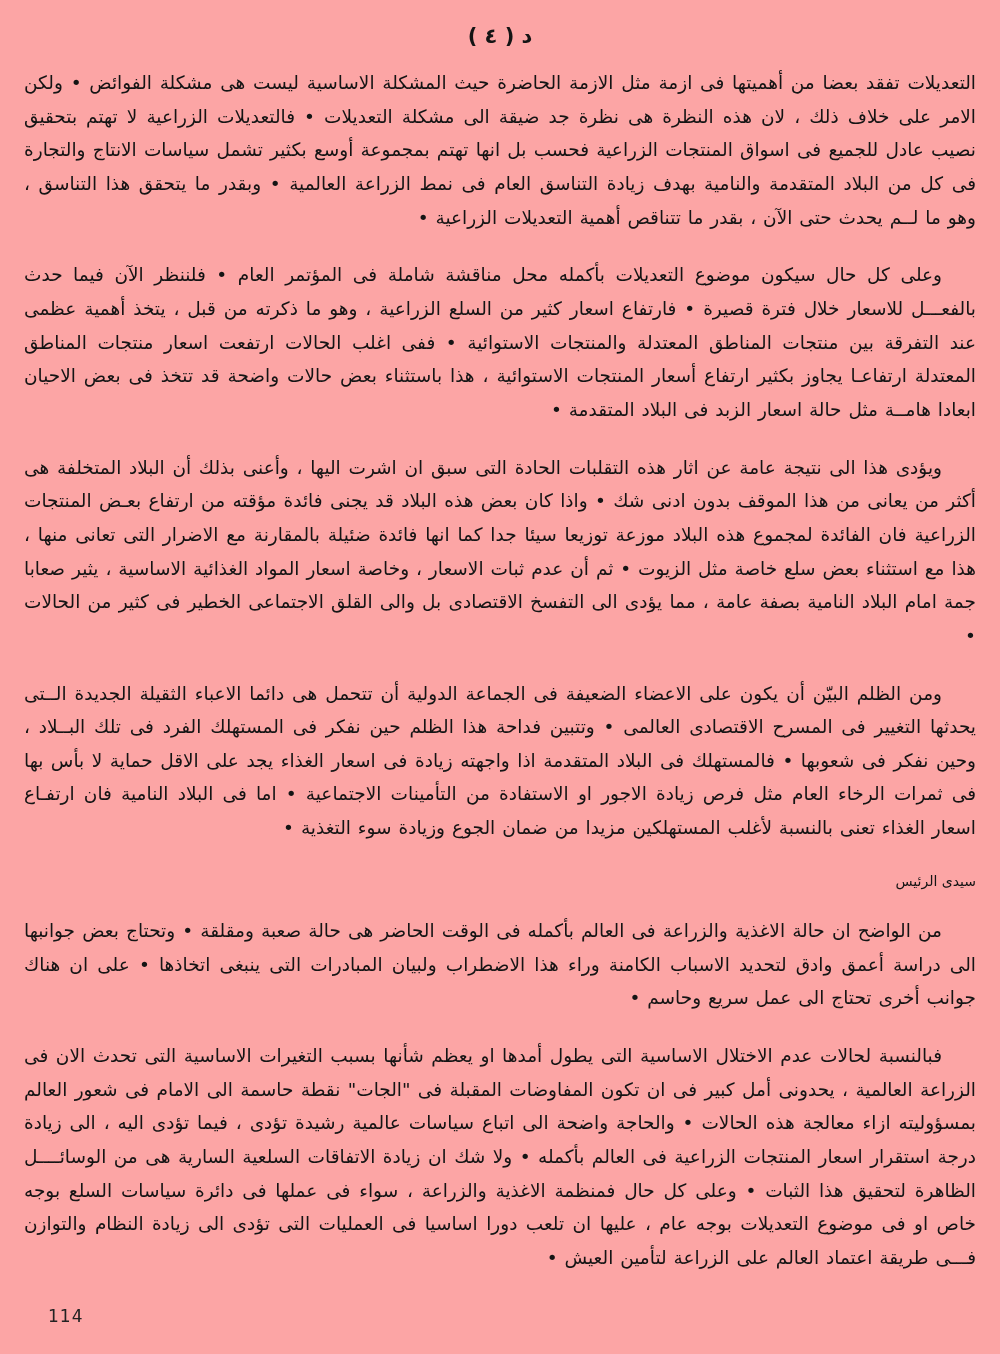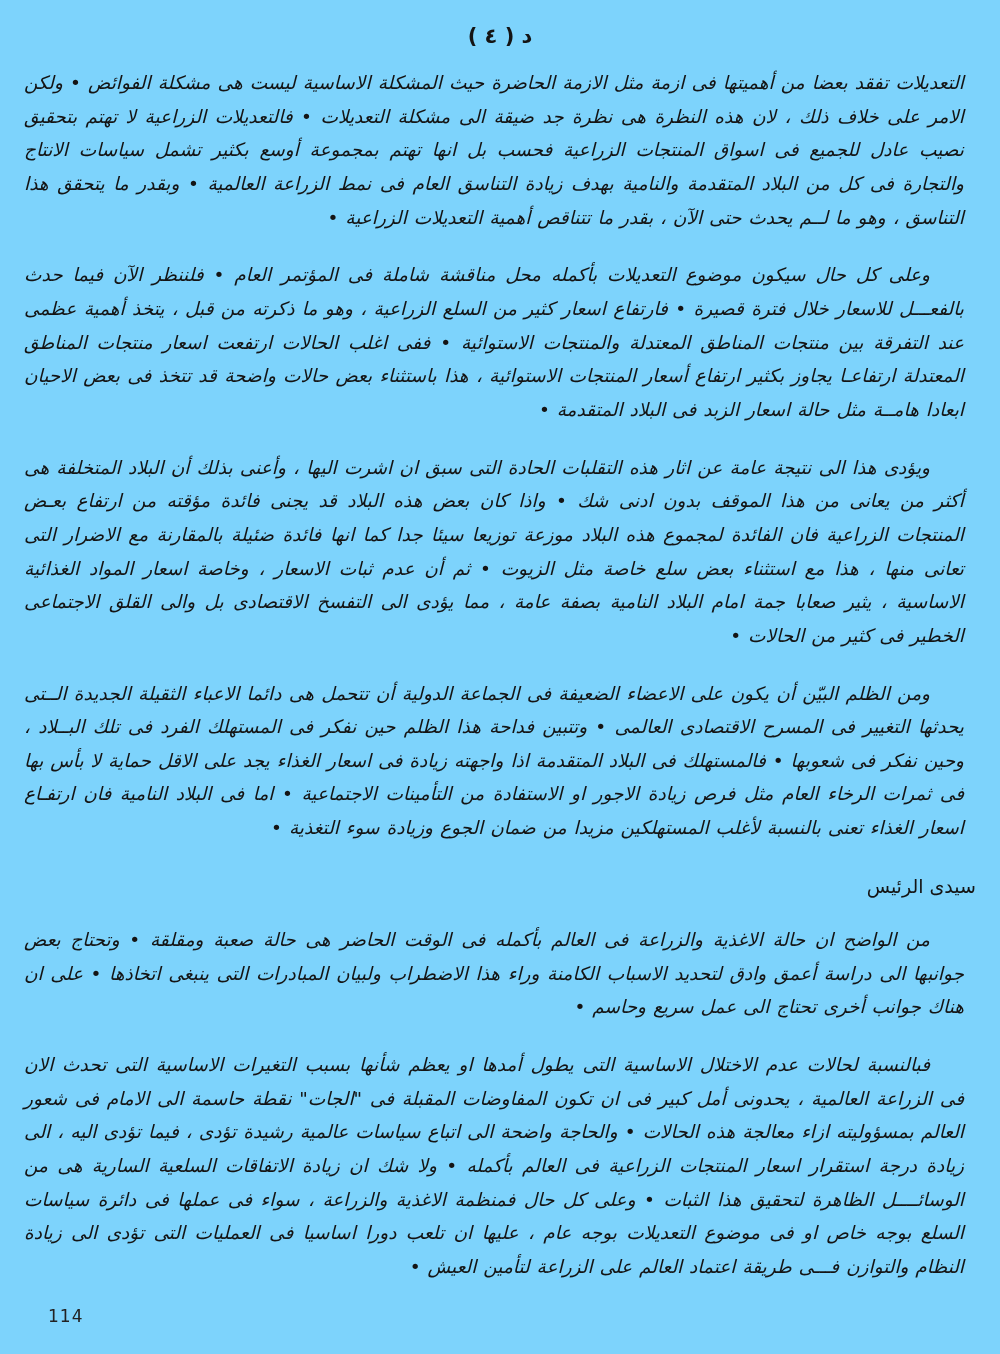--- a/index.html
+++ b/index.html
@@ -5,21 +5,21 @@
   html, body {
     margin: 0;
     padding: 0;
     background: #e8e8e8;
   }
   .page {
     position: relative;
     width: 1000px;
     height: 1354px;
     margin: 0 auto;
-    background: #7dd3fc;
+    background: #fca5a5;
     box-sizing: border-box;
     padding: 20px 24px 0 24px;
     direction: rtl;
     font-family: "DejaVu Sans", sans-serif;
     color: #141414;
     overflow: hidden;
   }
   .page-header {
     text-align: center;
     font-size: 21px;
@@ -27,29 +27,28 @@
     margin: 4px 0 18px 0;
     letter-spacing: 1px;
   }
   .doc-body {
     direction: rtl;
   }
   .para {
     font-size: 18.5px;
     line-height: 1.82;
     text-align: justify;
-    margin: 0 12px 24px 0;
+    margin: 0 0 24px 0;
     word-spacing: 1px;
-    font-style: italic;
   }
   .para.indent {
     text-indent: 34px;
   }
   .salutation {
-    font-size: 19px;
+    font-size: 14px;
     line-height: 1.8;
     margin: 2px 0 20px 0;
     text-align: right;
   }
   .page-number {
     position: absolute;
     bottom: 28px;
     left: 48px;
     direction: ltr;
     font-size: 17px;

